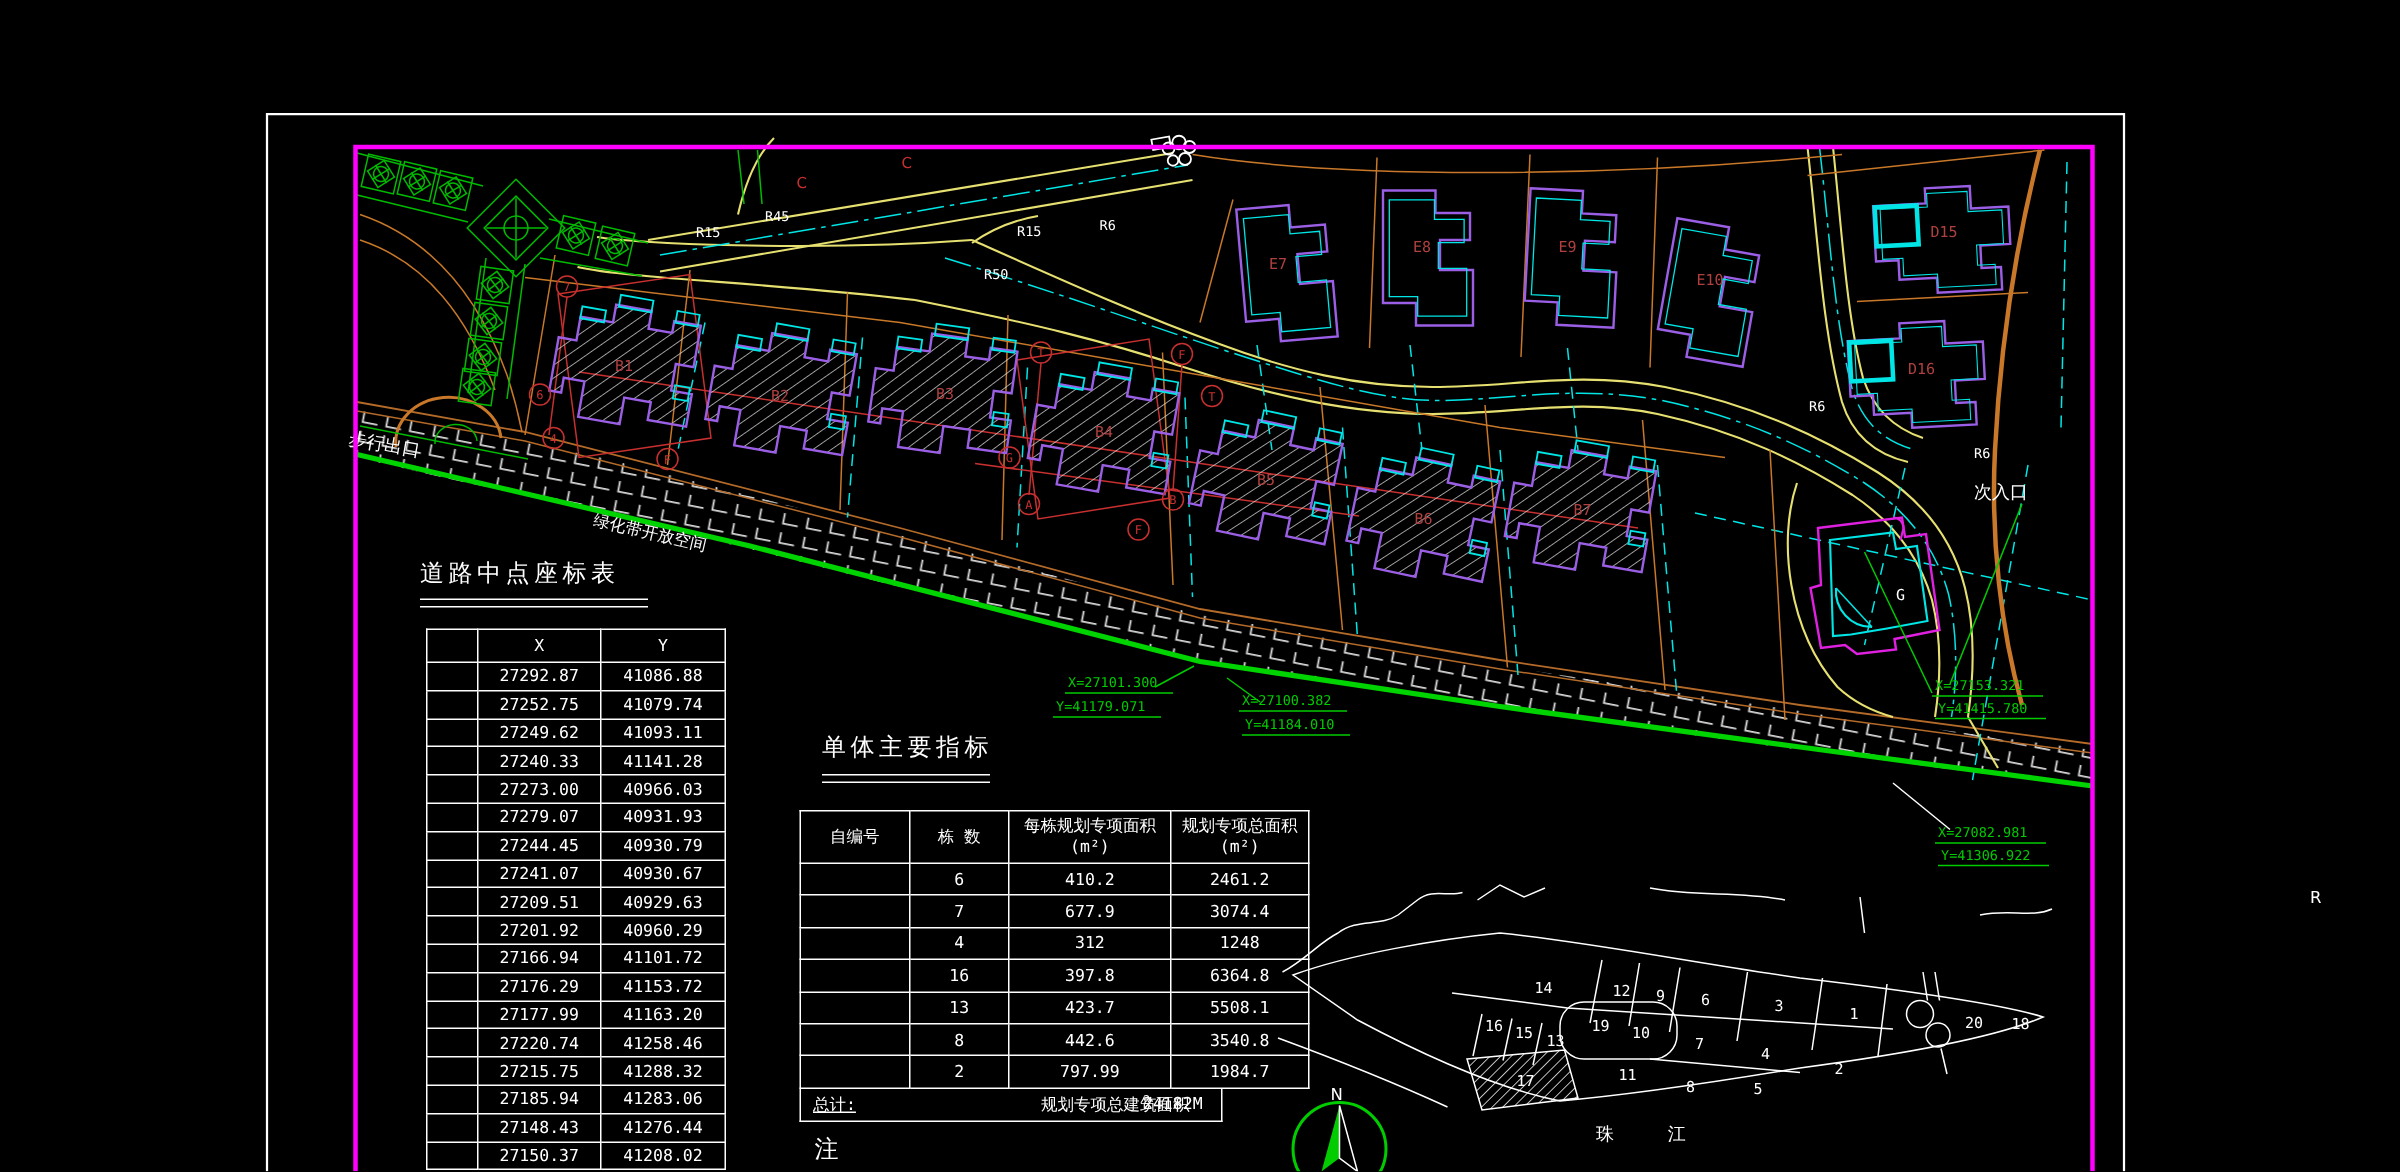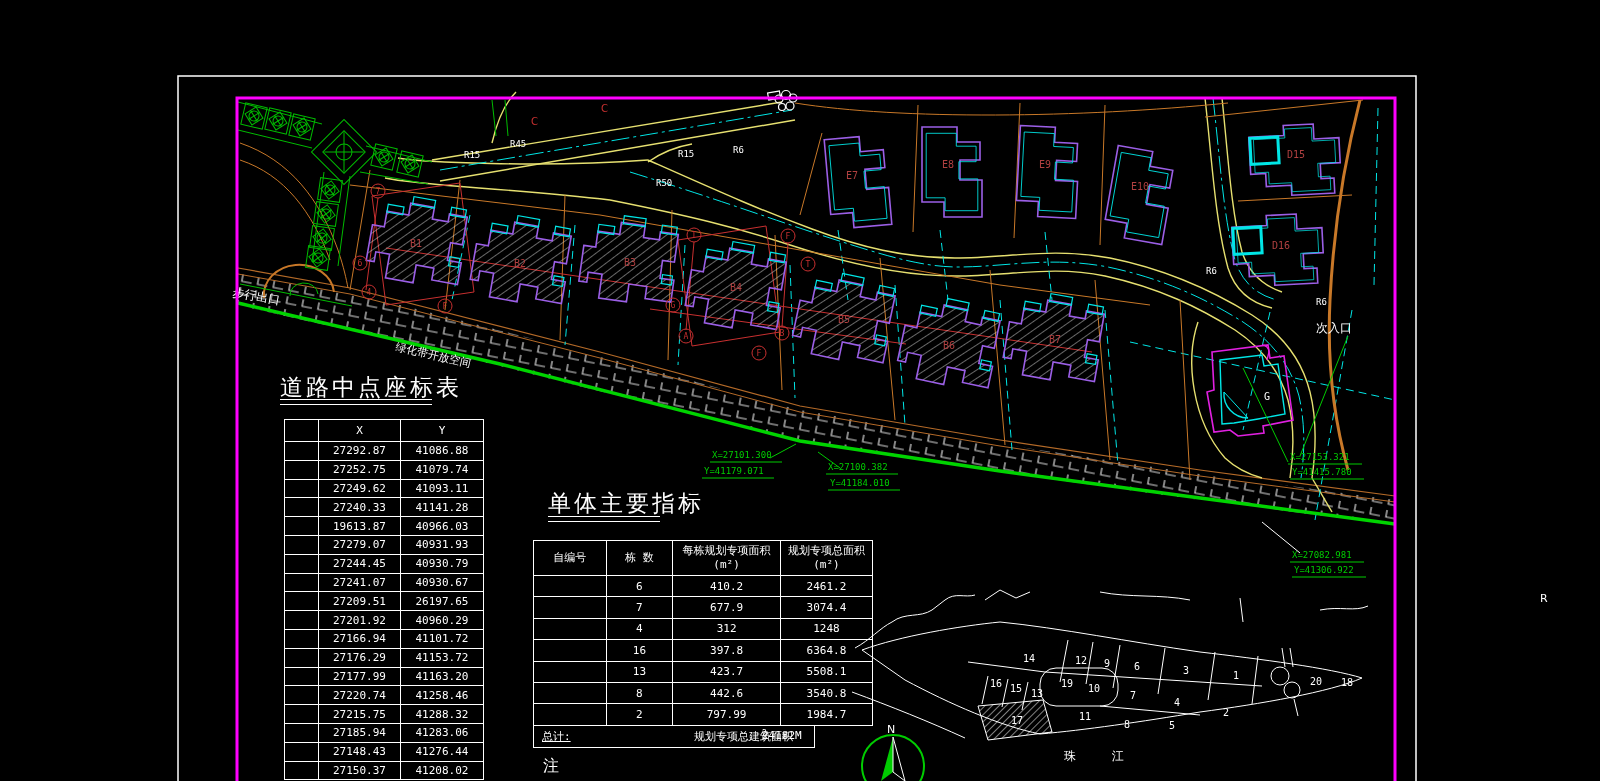--- a/index.html
+++ b/index.html
@@ -1,19 +1,19 @@
 <!DOCTYPE html>
 <html><head>
 <meta charset="utf-8">
 <style>
   html,body{margin:0;padding:0;background:#000;}
   #canvas{position:relative;width:1600px;height:781px;background:#000;overflow:hidden;
           font-family:"DejaVu Sans",sans-serif;}
   #plan{position:absolute;left:0;top:0;}
-  .cadtitle{position:absolute;color:#fff;font-size:23px;letter-spacing:3px;white-space:nowrap;}
+  .cadtitle{position:absolute;color:#fff;font-size:16px;letter-spacing:3px;white-space:nowrap;}
   .dbl{position:absolute;height:4px;border-top:1.5px solid #fff;border-bottom:1px solid #fff;}
   table.cadtable{position:absolute;border-collapse:collapse;color:#fff;
     font-family:"DejaVu Sans Mono",monospace;font-size:11px;text-align:center;table-layout:fixed;}
   table.cadtable td,table.cadtable th{border:1px solid #fff;padding:0;font-weight:normal;overflow:hidden;}
   #coordTable td{height:17.8px;}
   #coordTable th{height:21px;}
   #indTable th{height:34px;font-size:11px;line-height:1.25;}
   #indTable td{height:20.4px;}
   #indFooter{position:absolute;border:1px solid #fff;border-top:none;color:#fff;
     font-size:11px;font-family:"DejaVu Sans Mono",monospace;}
@@ -394,42 +394,42 @@
           <td>27249.62</td>
           <td>41093.11</td>
         </tr>
         <tr>
           <td></td>
           <td>27240.33</td>
           <td>41141.28</td>
         </tr>
         <tr>
           <td></td>
-          <td>19613.87</td>
+          <td>27273.00</td>
           <td>40966.03</td>
         </tr>
         <tr>
           <td></td>
           <td>27279.07</td>
           <td>40931.93</td>
         </tr>
         <tr>
           <td></td>
           <td>27244.45</td>
           <td>40930.79</td>
         </tr>
         <tr>
           <td></td>
           <td>27241.07</td>
           <td>40930.67</td>
         </tr>
         <tr>
           <td></td>
           <td>27209.51</td>
-          <td>26197.65</td>
+          <td>40929.63</td>
         </tr>
         <tr>
           <td></td>
           <td>27201.92</td>
           <td>40960.29</td>
         </tr>
         <tr>
           <td></td>
           <td>27166.94</td>
           <td>41101.72</td>

